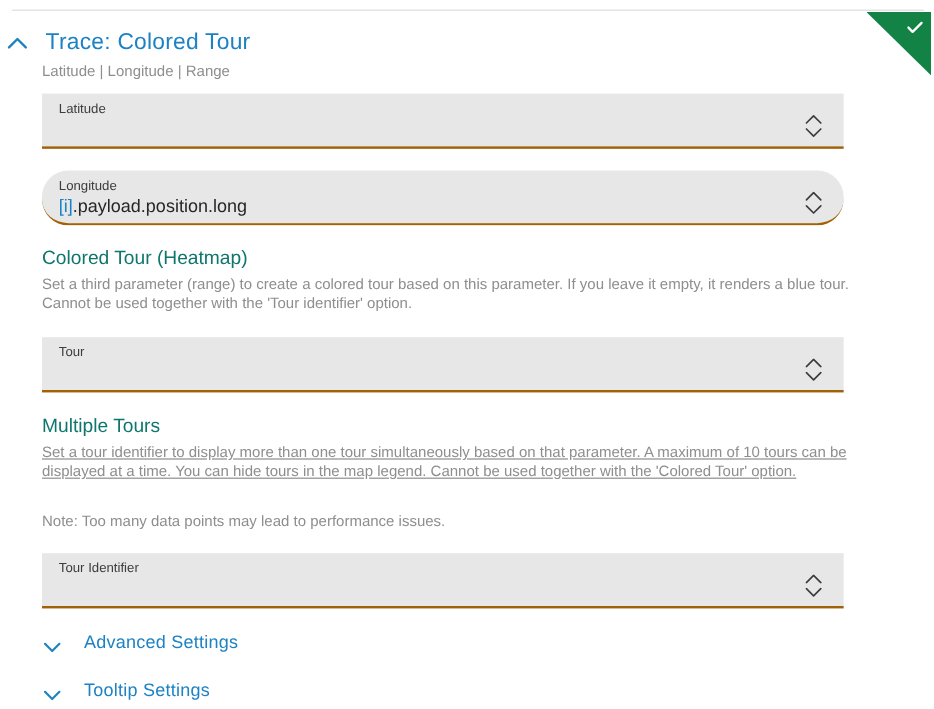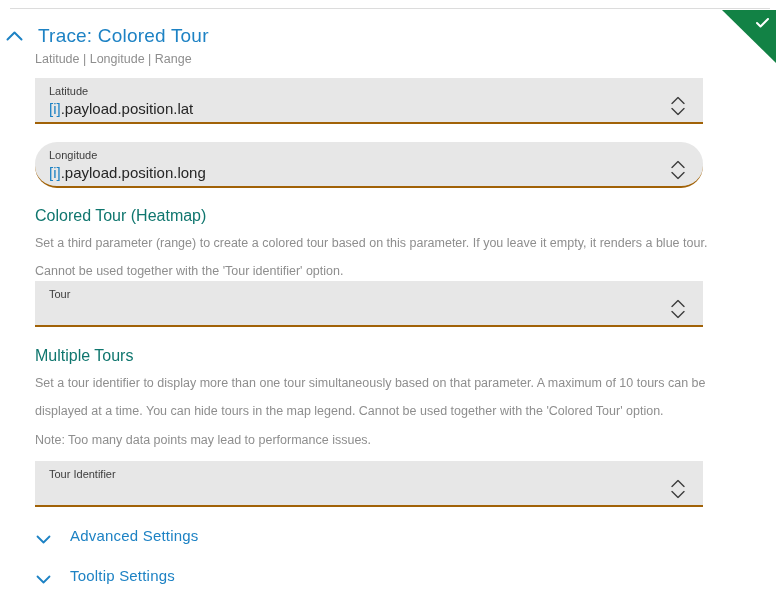--- a/index.html
+++ b/index.html
@@ -41,24 +41,24 @@
   .f-latitude { top:78px; }
   .f-longitude { top:142px;border-radius:22px; }
   .f-range { top:281px; }
   .f-tour { top:461px; }
 
   
   .section-heading { position:absolute; left:35px; font-size:16px; color:#0f766e; }
   .h-colored { top:207px; }
   .h-multiple { top:347px; }
   .section-desc {
-    position:absolute; left:35px; width:676px; font-size:12.5px; line-height:28px; color:#8e8e8e;
+    position:absolute; left:35px; width:676px; font-size:12.5px; line-height:16px; color:#8e8e8e;
   }
   .d-colored { top:229px; }
-  .d-multiple { top:369px; }
+  .d-multiple { top:369px;text-decoration:underline; }
   .d-note { top:426px; }
 
   
   .expander { position:absolute; left:36px; display:flex; align-items:flex-end; cursor:pointer; }
   .expander .chev { width:17px; display:flex; align-items:center; }
   .expander .lbl { margin-left:17px; font-size:15px; letter-spacing:0.2px; color:var(--accent-blue,#1d82c4); }
   .e-advanced { top:527px; }
   .e-tooltip { top:567px; }
 </style>
 </head>
@@ -79,21 +79,20 @@
       <svg width="17" height="10" viewBox="0 0 17 10">
         <polyline points="1.5,8.5 8.5,1.5 15.5,8.5" fill="none" stroke="#1d82c4" stroke-width="2" stroke-linecap="round" stroke-linejoin="round"></polyline>
       </svg>
     </span>
     <span class="title">Trace: Colored Tour</span>
   </div>
   <div class="subtitle">Latitude | Longitude | Range</div>
 
   <div class="field f-latitude">
     <div class="field-label">Latitude</div>
-    <div class="field-value"><span class="prefix">[i]</span><span>.payload.position.lat</span></div>
     <div class="spinner">
       <span><svg width="14" height="8" viewBox="0 0 14 8">
             <polyline points="1,7 7,1 13,7" fill="none" stroke="#3d3d3d" stroke-width="1.4" stroke-linecap="round" stroke-linejoin="round"></polyline>
           </svg></span>
       <span><svg width="14" height="8" viewBox="0 0 14 8">
             <polyline points="1,1 7,7 13,1" fill="none" stroke="#3d3d3d" stroke-width="1.4" stroke-linecap="round" stroke-linejoin="round"></polyline>
           </svg></span>
     </div>
   </div>
 

